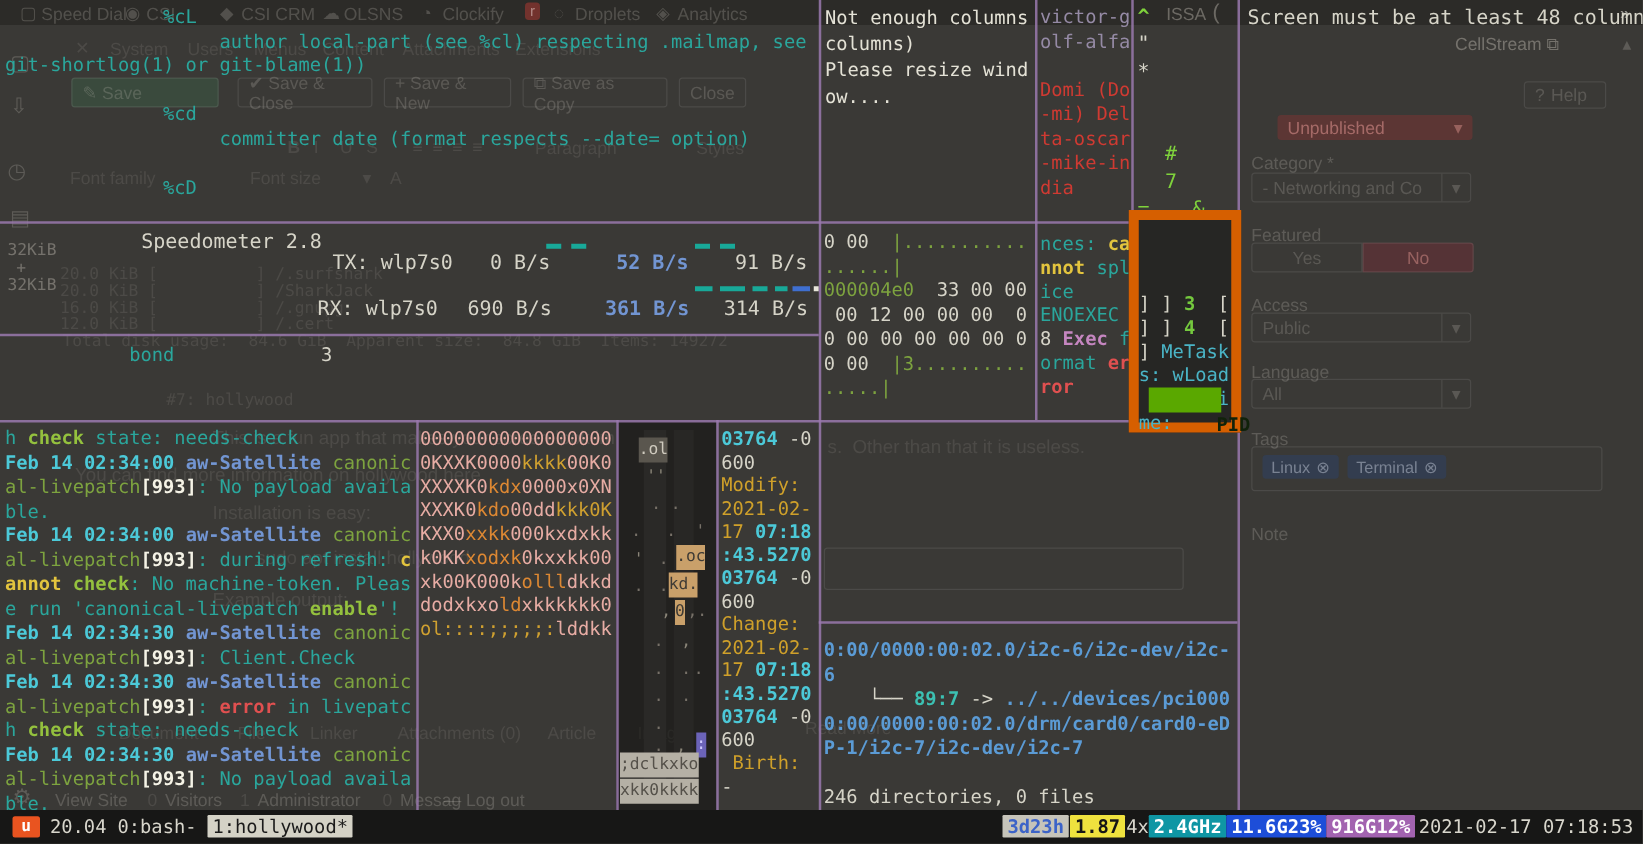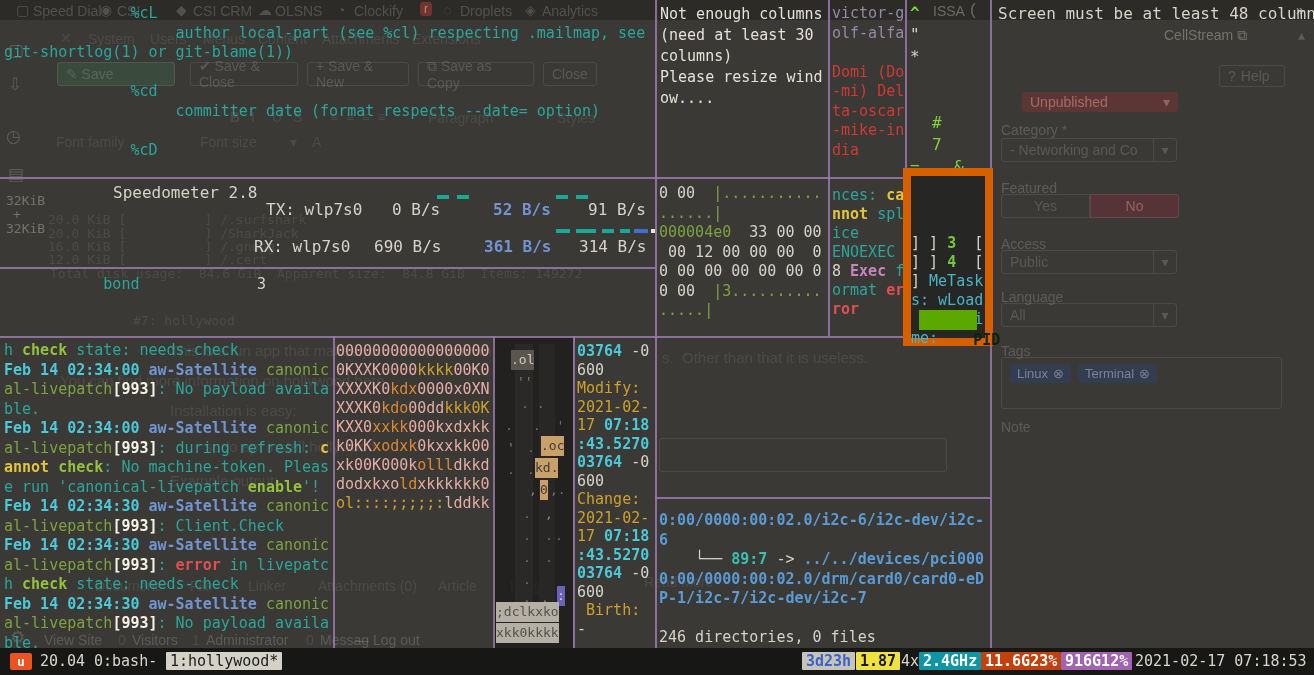--- a/index.html
+++ b/index.html
@@ -73,21 +73,21 @@
   
   #statusbar{position:absolute;left:0;top:648px;width:1314px;height:27px;background:#171716;z-index:5;
      font-family:"DejaVu Sans Mono",monospace;font-size:15px;color:#d8d6cc}
   #statusbar .float{top:4px}
   .sb-logo{position:absolute;left:10px;top:5px;width:22px;height:17px;background:#e95420;border-radius:2px;
      color:#fff;font-weight:bold;font-size:13px;text-align:center;line-height:17px}
   .chip{padding:0 4px;border-radius:1px}
   .c-up{background:#c6c4ba;color:#3c63c8;font-weight:bold}
   .c-load{background:#efe23e;color:#161616;font-weight:bold}
   .c-freq{background:#0f96a4;color:#fff;font-weight:bold}
-  .c-mem{background:#c2410c;color:#fff;font-weight:bold}
+  .c-mem{background:#1d4ed8;color:#fff;font-weight:bold}
   .c-disk{background:#a263b0;color:#fff;font-weight:bold}
   .c-win{background:#d4d2c6;color:#1a1a1a}
 </style>
 </head>
 <body>
 
 <div id="backdrop">
   <div id="topstrip"></div>
   <div>
       <span class="float f2" style="left: 16px; top: 2px;">▢</span>
@@ -206,21 +206,21 @@
     <div class="bx" style="left:1001px;top:250px;width:176px;height:24px">
       <span>Public</span>
       <span class="caret-box">▾</span>
     </div>
     <div class="lbl" style="left:1001px;top:289px">Language</div>
     <div class="bx" style="left:1001px;top:303px;width:176px;height:24px">
       <span>All</span>
       <span class="caret-box">▾</span>
     </div>
     <div class="lbl" style="left:1001px;top:343px">Tags</div>
-    <div class="bx" style="left:1001px;top:357px;width:281px;height:52px;align-items:flex-start;padding-top:6px">
+    <div class="bx" style="left:1001px;top:357px;width:281px;height:36px;align-items:flex-start;padding-top:6px">
       <span class="chip-bk">
         <span>Linux</span>
         <span>⊗</span>
       </span>
       <span class="chip-bk">
         <span>Terminal</span>
         <span>⊗</span>
       </span>
     </div>
     <div class="lbl" style="left:1001px;top:419px">Note</div>
@@ -238,21 +238,21 @@
   <div class="pane" style="left:0;top:267px;width:655px;height:69px;padding:8px 0 0 4px"><div class="tl"><span class="w">           </span><span class="te">bond</span><span class="w">             </span><span class="w">3</span></div></div>
 
   <div class="pane" style="left:0;top:336px;width:333px;height:312px;padding:5px 0 0 4px"><div class="tl"><span class="te">h </span><span class="gb">check </span><span class="te">state: needs-check</span></div><div class="tl"><span class="cy">Feb 14 02:34:00 </span><span class="bl">aw-Satellite </span><span class="gr">canonic</span></div><div class="tl"><span class="gr">al-livepatch</span><span class="wb">[993]</span><span class="te">: No payload availa</span></div><div class="tl"><span class="te">ble.</span></div><div class="tl"><span class="cy">Feb 14 02:34:00 </span><span class="bl">aw-Satellite </span><span class="gr">canonic</span></div><div class="tl"><span class="gr">al-livepatch</span><span class="wb">[993]</span><span class="te">: during refresh: </span><span class="yb">c</span></div><div class="tl"><span class="yb">annot </span><span class="gb">check</span><span class="te">: No machine-token. Pleas</span></div><div class="tl"><span class="te">e run 'canonical-livepatch </span><span class="gb">enable</span><span class="te">'!</span></div><div class="tl"><span class="cy">Feb 14 02:34:30 </span><span class="bl">aw-Satellite </span><span class="gr">canonic</span></div><div class="tl"><span class="gr">al-livepatch</span><span class="wb">[993]</span><span class="te">: Client.Check</span></div><div class="tl"><span class="cy">Feb 14 02:34:30 </span><span class="bl">aw-Satellite </span><span class="gr">canonic</span></div><div class="tl"><span class="gr">al-livepatch</span><span class="wb">[993]</span><span class="te">: </span><span class="rb">error</span><span class="te"> in livepatc</span></div><div class="tl"><span class="te">h </span><span class="gb">check</span><span class="te"> state: needs-check</span></div><div class="tl"><span class="cy">Feb 14 02:34:30 </span><span class="bl">aw-Satellite </span><span class="gr">canonic</span></div><div class="tl"><span class="gr">al-livepatch</span><span class="wb">[993]</span><span class="te">: No payload availa</span></div><div class="tl"><span class="te">ble.</span></div></div>
 
   <div class="pane" style="left:333px;top:336px;width:160px;height:312px;padding:6px 0 0 3px;line-height:19px"><div class="tl"><span class="pk">00000000000000000</span></div><div class="tl"><span class="pk">0KXXK0000</span><span class="go">kkkk</span><span class="pk">00K0</span></div><div class="tl"><span class="pk">XXXXK0</span><span class="or">kdx</span><span class="pk">0000x0XN</span></div><div class="tl"><span class="pk">XXXK0</span><span class="or">kdo</span><span class="pk">00dd</span><span class="go">kkk0K</span></div><div class="tl"><span class="pk">KXX0</span><span class="or">xxkk</span><span class="pk">000kxdxkk</span></div><div class="tl"><span class="pk">k0KK</span><span class="or">xodxk</span><span class="pk">0kxxkk00</span></div><div class="tl"><span class="pk">xk00K000k</span><span class="or">olll</span><span class="pk">dkkd</span></div><div class="tl"><span class="pk">dodxkxo</span><span class="or">ld</span><span class="pk">xkkkkkk0</span></div><div class="tl"><span class="go">ol::::;;;;;:</span><span class="pk">lddkk</span></div></div>
 
   <div class="pane" id="pane-image" style="left:493px;top:336px;width:80px;height:312px;font-size:13px"><span class="float " style="left: 22px; top: 8px; width: 18px; display: inline-block; height: 294px; background: rgb(42, 41, 39);"></span><span class="float " style="left: 46px; top: 8px; width: 16px; display: inline-block; height: 294px; background: rgb(40, 39, 37);"></span><span class="float ic1" style="left: 18px; top: 14px;">.ol</span><span class="float ic2" style="left: 24px; top: 36px;">''</span><span class="float ic4" style="left: 28px; top: 58px;">. .</span><span class="float ic4" style="left: 12px; top: 80px;">.</span><span class="float ic4" style="left: 40px; top: 80px;">.  '</span><span class="float ic2" style="left: 14px; top: 102px;">'</span><span class="float ic4" style="left: 34px; top: 102px;">.</span><span class="float ic3" style="left: 48px; top: 100px;">.oc</span><span class="float ic4" style="left: 14px; top: 124px;">.</span><span class="float ic4" style="left: 34px; top: 124px;">.</span><span class="float ic3" style="left: 42px; top: 122px;">kd.</span><span class="float ic2" style="left: 36px; top: 144px;">,</span><span class="float ic3" style="left: 47px; top: 144px;">0</span><span class="float ic4" style="left: 57px; top: 144px;">,.</span><span class="float ic4" style="left: 30px; top: 168px;">.</span><span class="float ic2" style="left: 52px; top: 168px;">,</span><span class="float ic4" style="left: 30px; top: 190px;">.</span><span class="float ic4" style="left: 52px; top: 190px;">.</span><span class="float ic4" style="left: 62px; top: 190px;">. .</span><span class="float ic4" style="left: 30px; top: 212px;">.</span><span class="float ic4" style="left: 52px; top: 212px;">.</span><span class="float ic4" style="left: 30px; top: 234px;">.</span><span class="float ic4" style="left: 30px; top: 252px;">.</span><span class="float ic2" style="left: 48px; top: 252px;">, </span><span class="float icp" style="left: 64px; top: 250px;">:</span><span class="float ic5" style="left: 3px; top: 266px;">;dclkxko</span><span class="float ic5" style="left: 3px; top: 287px;">xkk0kkkk</span></div>
 
   <div class="pane" style="left:573px;top:336px;width:82px;height:312px;padding:6px 0 0 4px;line-height:18.5px"><div class="tl"><span class="cy">03764</span><span class="w"> -0</span></div><div class="tl"><span class="w">600</span></div><div class="tl"><span class="yl">Modify:</span></div><div class="tl"><span class="yl">2021-02-</span></div><div class="tl"><span class="yl">17 </span><span class="cy">07:18</span></div><div class="tl"><span class="cy">:43.5270</span></div><div class="tl"><span class="cy">03764</span><span class="w"> -0</span></div><div class="tl"><span class="w">600</span></div><div class="tl"><span class="yl">Change:</span></div><div class="tl"><span class="yl">2021-02-</span></div><div class="tl"><span class="yl">17 </span><span class="cy">07:18</span></div><div class="tl"><span class="cy">:43.5270</span></div><div class="tl"><span class="cy">03764</span><span class="w"> -0</span></div><div class="tl"><span class="w">600</span></div><div class="tl"><span class="yl"> Birth:</span></div><div class="tl"><span class="w">-</span></div></div>
 
-  <div class="pane" style="left:655px;top:0;width:173px;height:178px;padding:4px 0 0 5px;line-height:21px;color:#e4e2d6"><div class="tl">Not enough columns</div><div class="tl">(need at least 30</div><div class="tl">columns)</div><div class="tl">Please resize wind</div><div class="tl">ow....</div></div>
+  <div class="pane" style="left:655px;top:0;width:173px;height:178px;padding:4px 0 0 5px;line-height:21px;color:#e4e2d6"><div class="tl">Not enough columns</div><div class="tl">columns)</div><div class="tl">Please resize wind</div><div class="tl">ow....</div></div>
 
   <div class="pane" style="left:655px;top:178px;width:173px;height:158px;padding:6px 0 0 4px"><div class="tl"><span class="w">0 00  </span><span class="gr">|...........</span></div><div class="tl"><span class="gr">......|</span></div><div class="tl"><span class="gr">000004e0</span><span class="w">  33 00 00</span></div><div class="tl"><span class="w"> 00 12 00 00 00  0</span></div><div class="tl"><span class="w">0 00 00 00 00 00 0</span></div><div class="tl"><span class="w">0 00  </span><span class="gr">|3..........</span></div><div class="tl"><span class="gr">.....|</span></div></div>
 
   <div class="pane" style="left:828px;top:0;width:77px;height:178px;padding:4px 0 0 4px"><div class="tl"><span class="pu">victor-g</span></div><div class="tl"><span class="pu">olf-alfa</span></div><div class="tl">&nbsp;</div><div class="tl"><span class="re">Domi (Do</span></div><div class="tl"><span class="re">-mi) Del</span></div><div class="tl"><span class="re">ta-oscar</span></div><div class="tl"><span class="re">-mike-in</span></div><div class="tl"><span class="re">dia</span></div></div>
 
   <div class="pane" style="left:828px;top:178px;width:77px;height:158px;padding:8px 0 0 4px;line-height:19px"><div class="tl"><span class="te">nces: </span><span class="yb">ca</span></div><div class="tl"><span class="yb">nnot</span><span class="te"> spl</span></div><div class="tl"><span class="te">ice</span></div><div class="tl"><span class="te">ENOEXEC</span></div><div class="tl"><span class="w">8 </span><span class="pb">Exec</span><span class="te"> f</span></div><div class="tl"><span class="te">ormat </span><span class="rb">er</span></div><div class="tl"><span class="rb">ror</span></div></div>
 
   <div class="pane" style="left:905px;top:0;width:85px;height:336px"></div>
 
   <div class="pane" style="left:655px;top:336px;width:335px;height:161px"></div>

